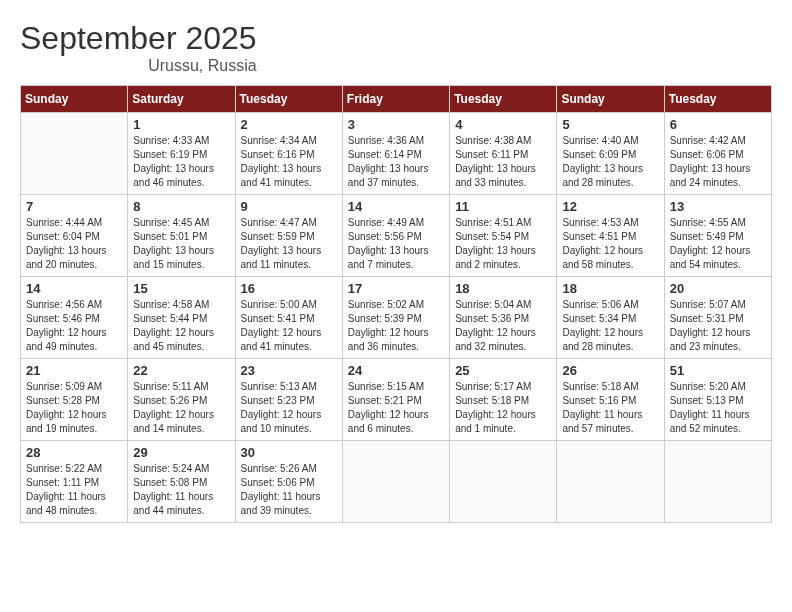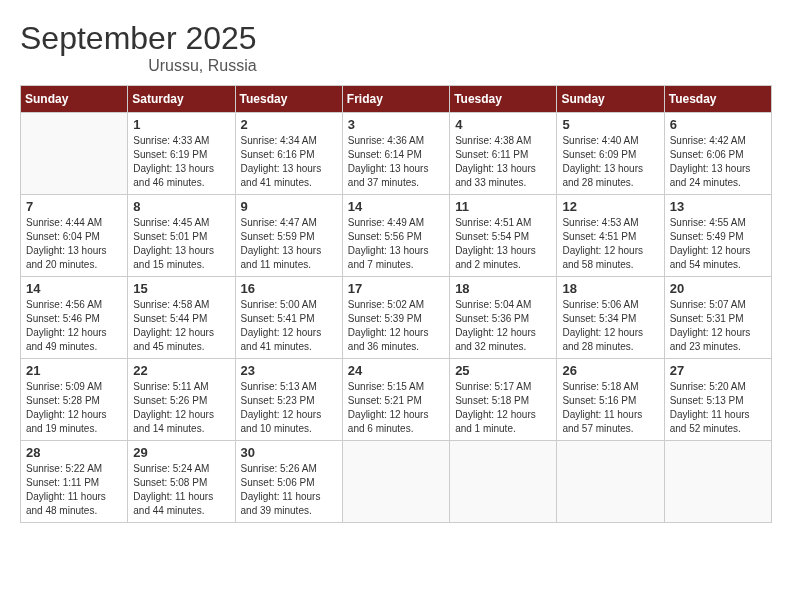--- a/index.html
+++ b/index.html
@@ -285,21 +285,21 @@
 and 1 minute.</div>
         </td>
         <td>
           <span class="day-number">26</span>
           <div class="day-info">Sunrise: 5:18 AM
 Sunset: 5:16 PM
 Daylight: 11 hours
 and 57 minutes.</div>
         </td>
         <td>
-          <span class="day-number">27</span>
+          <span class="day-number">51</span>
           <div class="day-info">Sunrise: 5:20 AM
 Sunset: 5:13 PM
 Daylight: 11 hours
 and 52 minutes.</div>
         </td>
       </tr>
       <tr>
         <td>
           <span class="day-number">28</span>
           <div class="day-info">Sunrise: 5:22 AM

